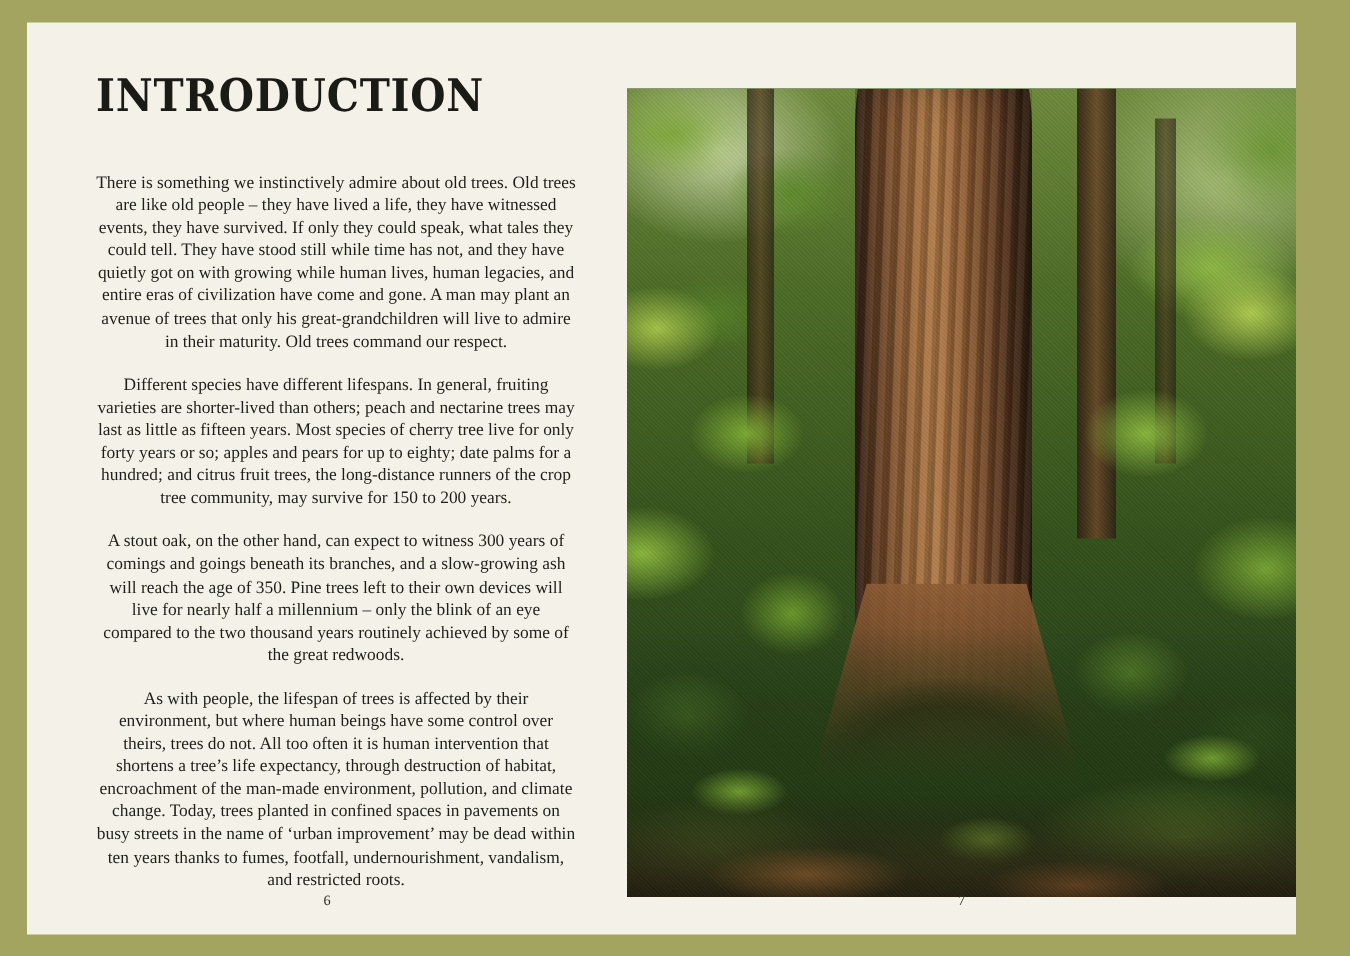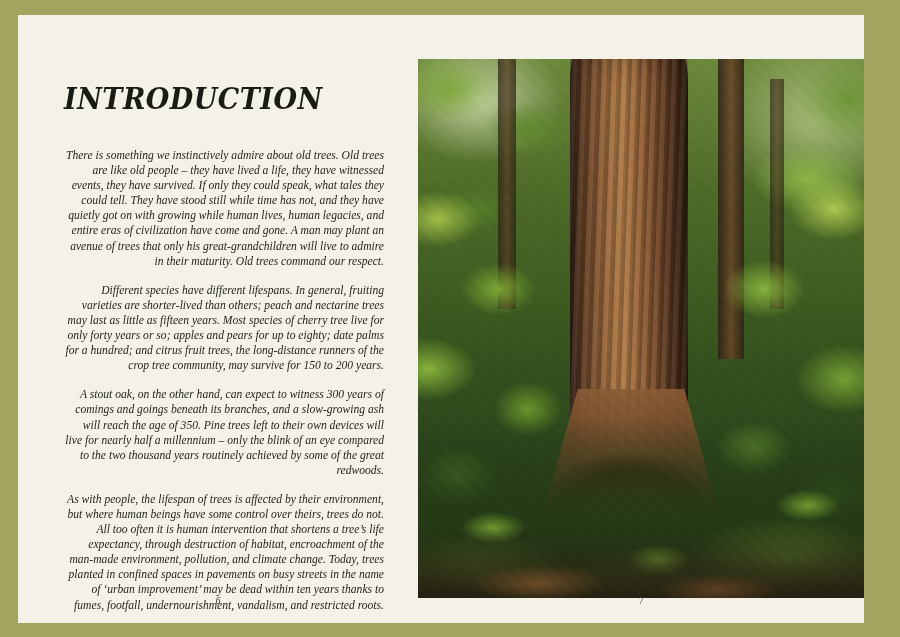--- a/index.html
+++ b/index.html
@@ -21,23 +21,22 @@
   }
   .page {
     position: relative;
     background: #f2f0e6;
     box-sizing: border-box;
   }
   .page-left {
     width: 400px;
     height: 608px;
     margin: 15px 0 0 18px;
-    padding: 52px 30px 0 34px;
+    padding: 18px 30px 0 34px;
     background: #f4f2e8;
-    font-style: italic;
   }
   .page-right {
     width: 446px;
     height: 608px;
     margin: 15px 18px 0 0;
     padding: 0;
     background: #f4f2e8;
     position: relative;
   }
   h1.title {
@@ -53,21 +52,21 @@
   .body-text {
     margin: 0 0 0 12px;
     width: 320px;
   }
   .body-text p {
     font-family: "Liberation Serif", serif;
     font-size: 11.6px;
     line-height: 15.1px;
     color: #1f1f19;
     margin: 0 0 14px 0;
-    text-align: right;
+    text-align: center;
   }
   .folio {
     position: absolute;
     bottom: 17px;
     font-family: "Liberation Serif", serif;
     font-size: 9.5px;
     color: #30302a;
   }
   .folio-left {
     left: 0;

